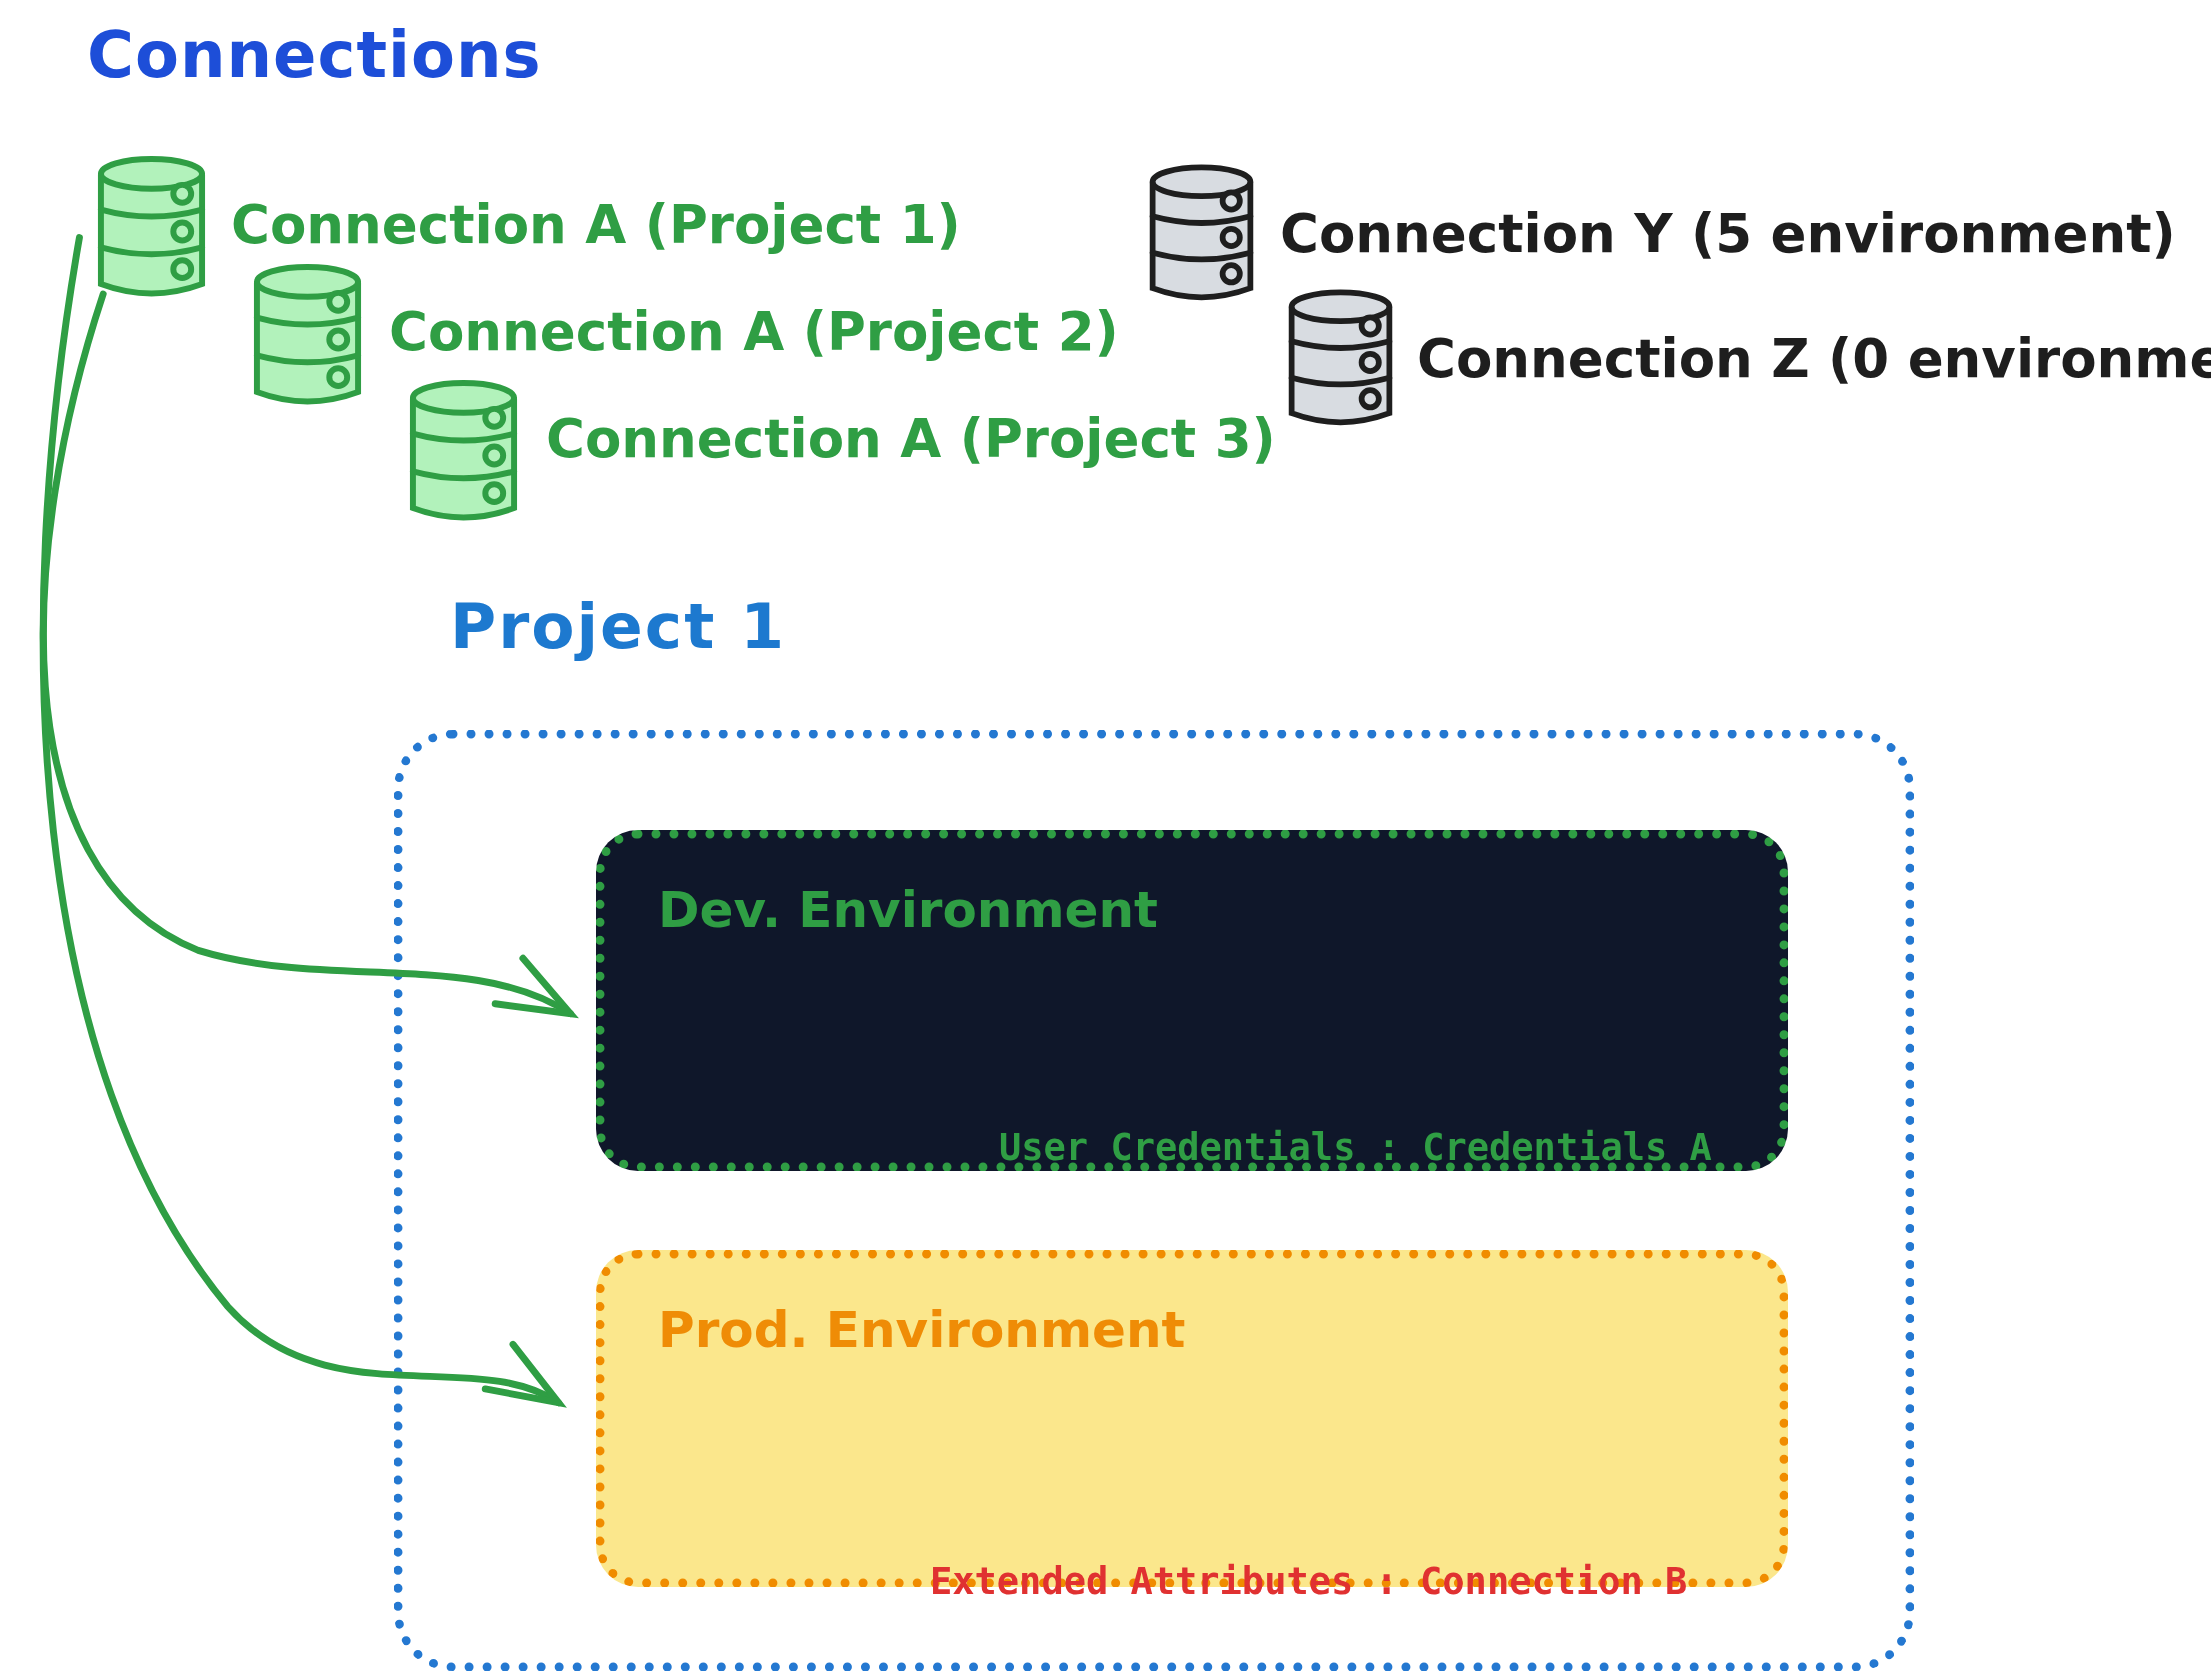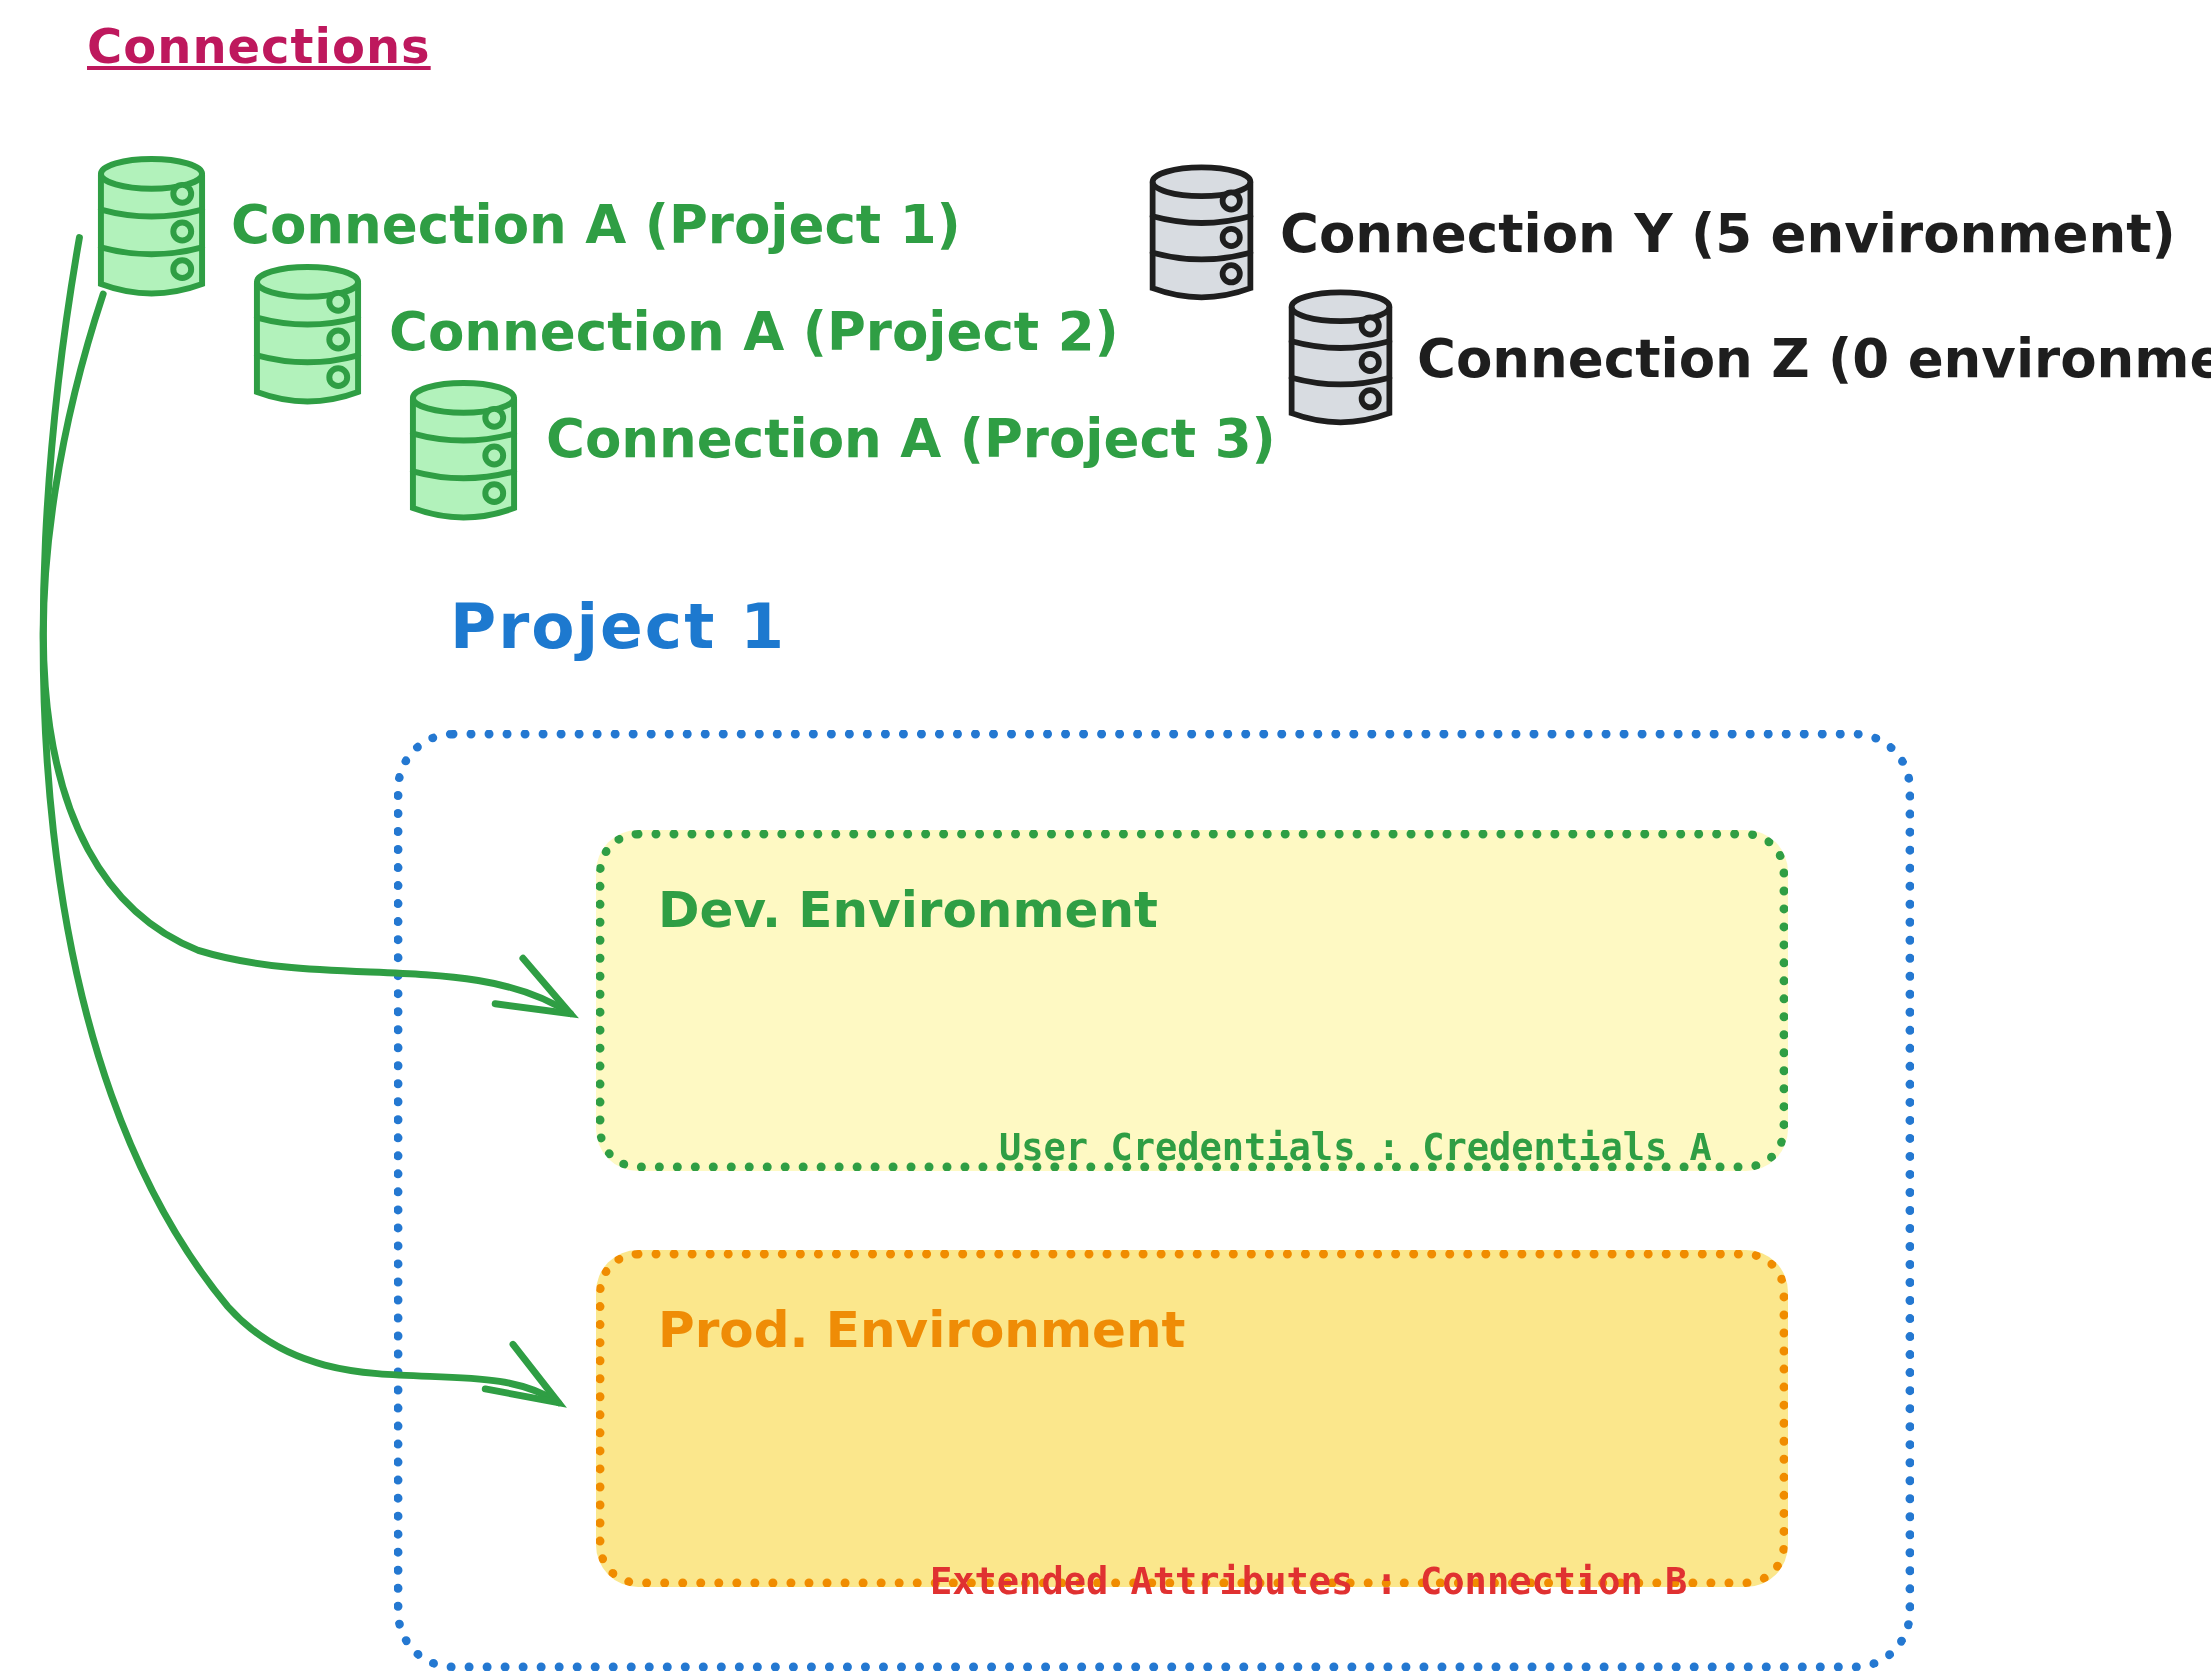--- a/index.html
+++ b/index.html
@@ -4,21 +4,21 @@
 <style>
   html,body{margin:0;padding:0;background:#ffffff;}
   body{
     width:2212px;height:1674px;position:relative;overflow:hidden;
     font-family:"DejaVu Sans", sans-serif;color:#1e1e1e;
   }
   .abs{position:absolute;}
 
   
   .main-title{
-    left:87px;top:18px;font-size:48px;font-weight:700;letter-spacing:1px;color:#be185d;text-decoration:underline;
+    left:87px;top:18px;font-size:64px;font-weight:700;letter-spacing:1px;color:#1d4ed8;
   }
 
   
   .conn-label{
     font-size:53px;font-weight:600;white-space:nowrap;letter-spacing:0px;
   }
   .conn-label.green{color:#2f9e44;}
   .conn-label.black{color:#1e1e1e;}
 
   .db-icon{display:block;}
@@ -41,21 +41,21 @@
   }
   .project-box{
     left:394px;top:730px;width:1502px;height:923px;
     border:9px dotted #2478d1;border-radius:59px;background:transparent;
   }
   .env-box{
     width:1192px;height:341px;border-radius:42px;box-sizing:border-box;
   }
   .dev-box{
     left:596px;top:830px;
-    background:#fef9c3;border:9px dotted #2f9e44;
+    background:#0f172a;border:9px dotted #2f9e44;
   }
   .prod-box{
     left:596px;top:1250px;height:337px;
     background:#fbe78c;border:9px dotted #f08c00;text-align:right;
   }
   .env-title{
     position:absolute;left:53px;top:42px;font-size:50px;font-weight:600;white-space:nowrap;
   }
   .dev-box .env-title{color:#2f9e44;}
   .prod-box .env-title{color:#ef8c06;}

